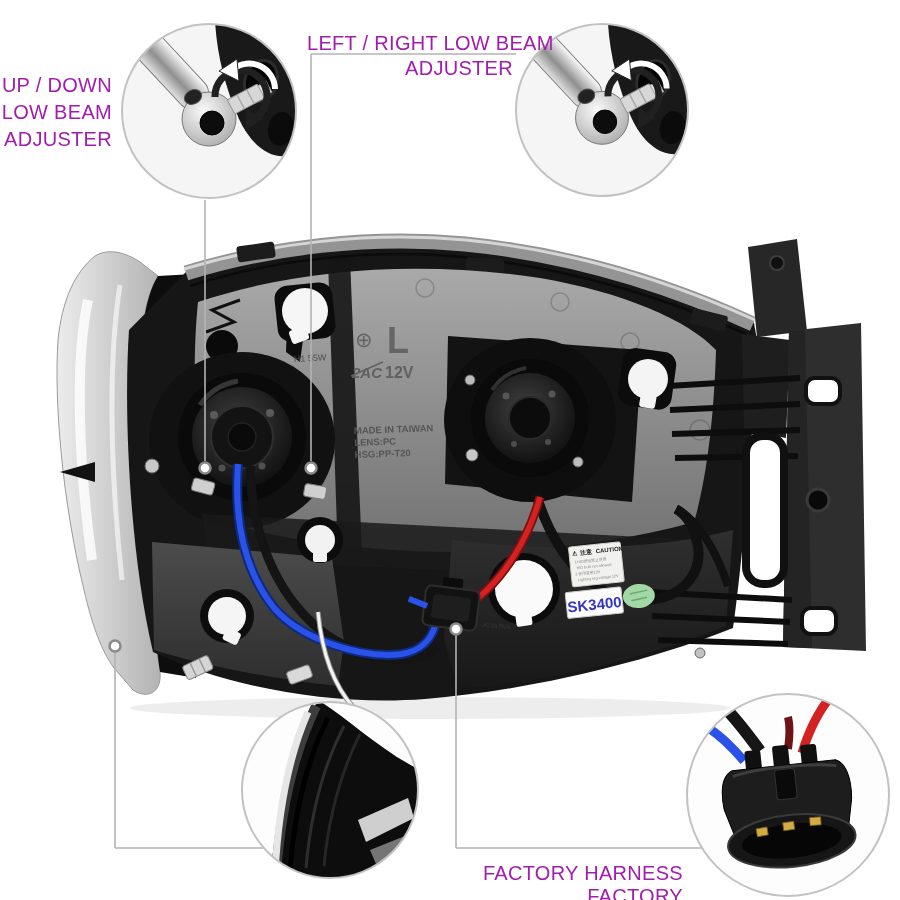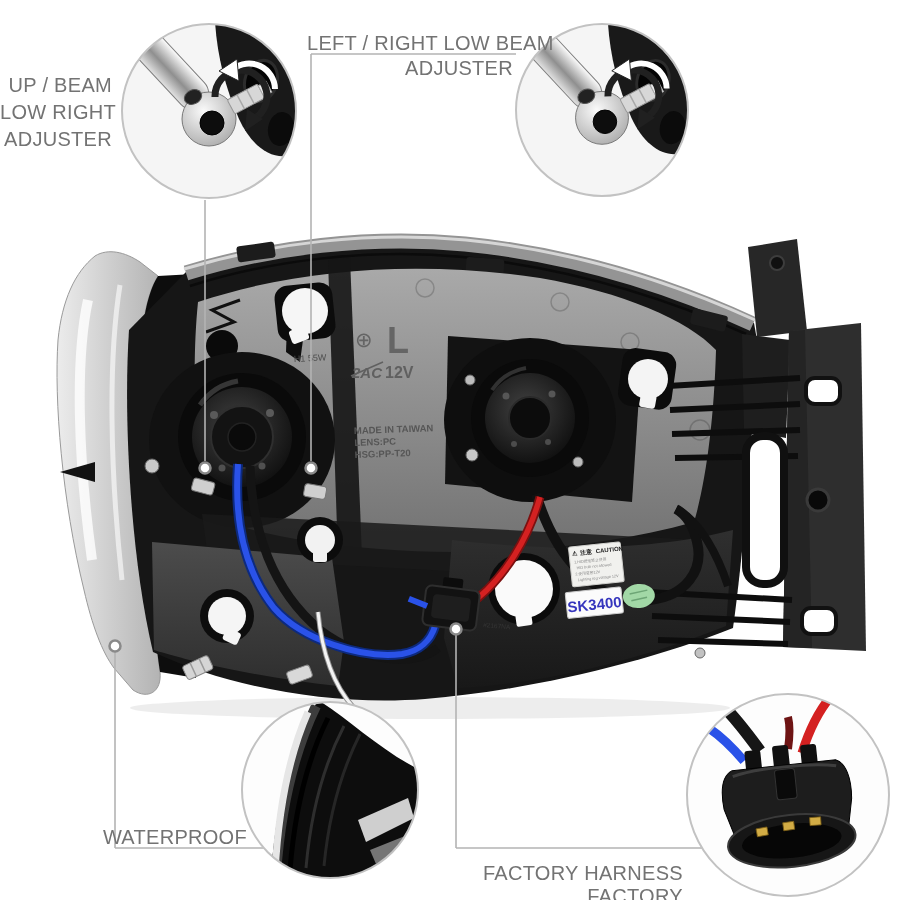--- a/index.html
+++ b/index.html
@@ -2,21 +2,21 @@
 <html><head>
 <meta charset="utf-8">
 <style>
   html,body{margin:0;padding:0;}
   body{
     width:900px;height:900px;position:relative;background:#ffffff;overflow:hidden;
     font-family:"Liberation Sans", sans-serif;
   }
   .scene{position:absolute;left:0;top:0;width:900px;height:900px;}
   .label{
-    position:absolute;color:#737373;font-size:20px;line-height:23px;
+    position:absolute;color:#a21caf;font-size:20px;line-height:23px;
     letter-spacing:.3px;white-space:nowrap;
   }
   .label .ln{height:23px;}
   .tl-label{left:0;top:72px;width:112px;text-align:right;line-height:27px;}
   .tl-label .ln{height:27px;}
   .tr-label-1{left:307px;top:32px;width:212px;text-align:left;}
   .tr-label-2{left:307px;top:57px;width:206px;text-align:right;}
   .bl-label{left:0;top:826px;width:247px;text-align:right;}
   .br-label{left:433px;top:826px;width:250px;text-align:right;margin-top:36px;}
 </style>
@@ -353,28 +353,27 @@
           <rect x="808" y="820" width="11" height="8" fill="#d2ac45" stroke="#7c5f16" stroke-width="0.8" transform="rotate(2 813 824)"></rect>
           <path d="M 736,771 C 760,765 816,765 840,771" stroke="rgba(255,255,255,0.15)" stroke-width="3"></path>
         </g>
       </g>
     </g>
     <circle cx="788" cy="795" r="101" fill="none" stroke="#c2c2c2" stroke-width="2"></circle>
   </g>
 </svg>
 
 <div class="label tl-label">
-  <div class="ln">UP / BEAM</div>
-  <div class="ln">LOW RIGHT</div>
+  <div class="ln">UP / DOWN</div>
+  <div class="ln">LOW BEAM</div>
   <div class="ln">ADJUSTER</div>
 </div>
 
 <div class="label tr-label-1">LEFT / RIGHT LOW BEAM</div>
 <div class="label tr-label-2">ADJUSTER</div>
 
 <div class="label bl-label">
-  <div class="ln">WATERPROOF</div>
 </div>
 
 <div class="label br-label">
   <div class="ln">FACTORY HARNESS</div>
   <div class="ln">FACTORY</div>
 </div>
 
 </body></html>

